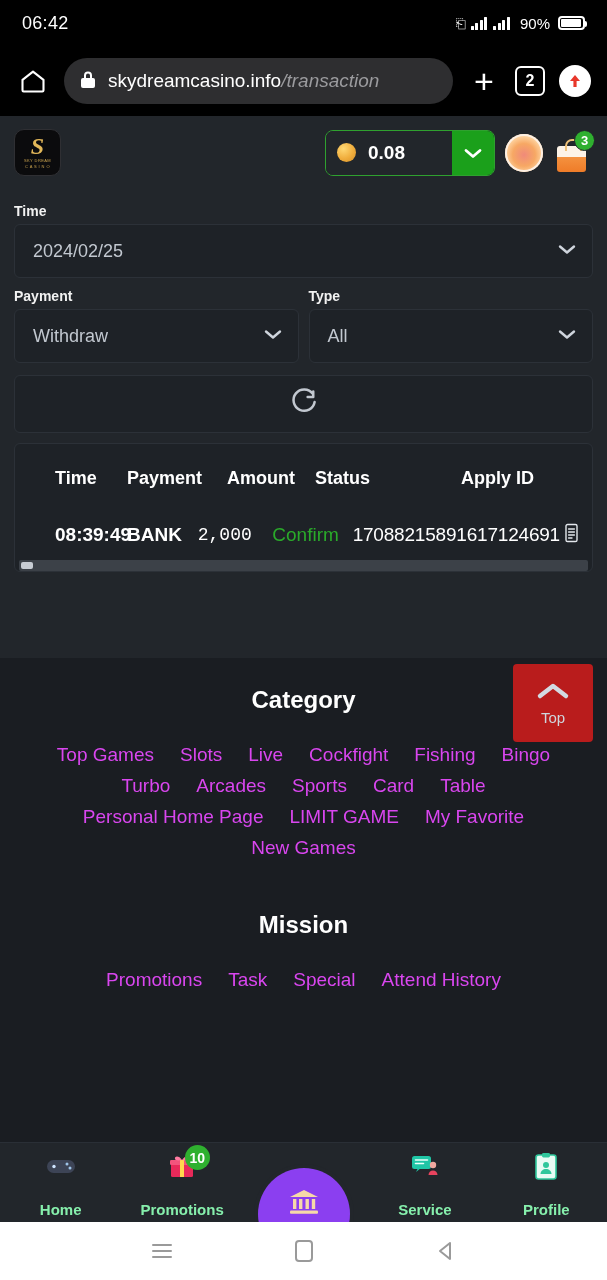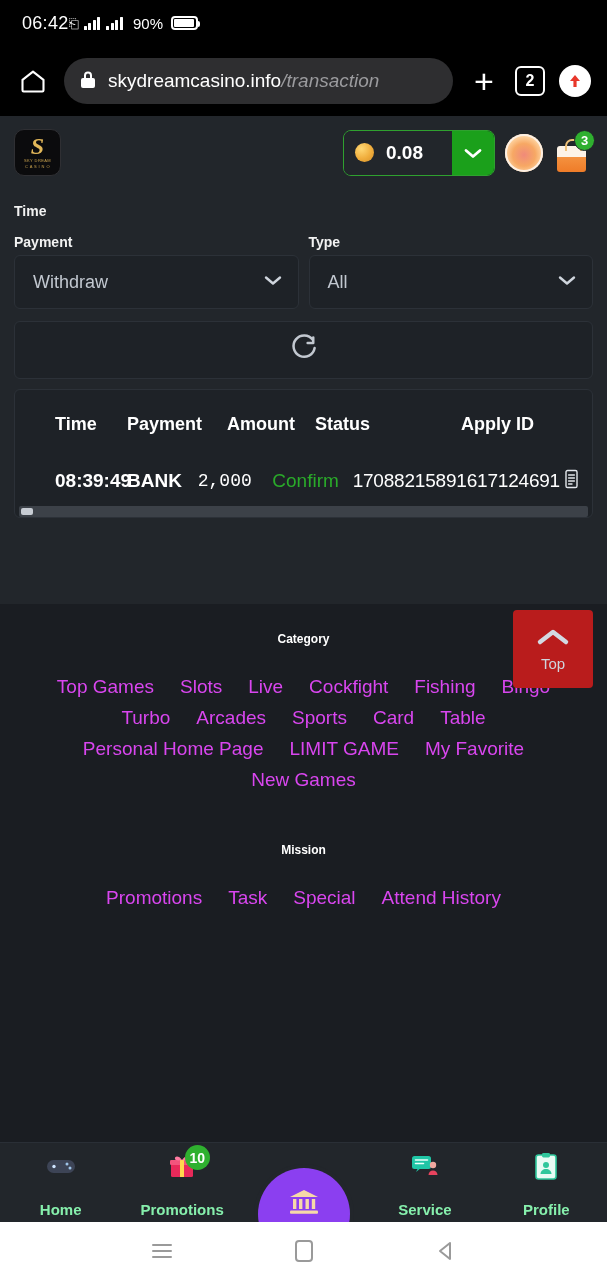--- a/index.html
+++ b/index.html
@@ -7,21 +7,21 @@
     width: 607px; height: 1280px;
     background: #000;
     font-family: "Liberation Sans", sans-serif;
     overflow: hidden;
   }
   .phone { position: relative; width: 607px; height: 1280px; background: #1a1d22; }
 
   
   .statusbar {
     height: 46px; background: #000; color: #fff;
-    display: flex; align-items: center; 
+    display: flex; align-items: center; justify-content: space-between;
     padding: 0 22px;
   }
   .sb-time { font-size: 18px; letter-spacing: .3px; }
   .sb-right { display: flex; align-items: center; gap: 6px; }
   .sb-glyph { font-size: 13px; color: #e8e8e8; letter-spacing: -1px; line-height: 1; }
   .sb-pct { font-size: 15px; color: #fff; margin: 0 2px 0 4px; }
   .battery {
     width: 27px; height: 14px; border: 2px solid #fff; border-radius: 4px;
     position: relative; display: inline-block;
   }
@@ -68,21 +68,21 @@
     background: #0b0b0d; border: 1px solid #2f2f33;
     display: flex; flex-direction: column; align-items: center; justify-content: center; gap: 1px;
     overflow: hidden;
   }
   .logo .s { font-family: "Liberation Serif", serif; font-size: 24px; font-weight: 700;
              color: #e3b85a; line-height: .85; font-style: italic; }
   .logo .lt { font-size: 4px; color: #c9a24e; letter-spacing: .4px; line-height: 1.25; text-align: center; }
   .hdr-spacer { flex: 1; }
   .balance {
     display: flex; align-items: stretch; height: 46px; border: 1px solid #2fa12f;
-    border-radius: 8px; overflow: hidden; flex: none;
+    border-radius: 8px; overflow: hidden; flex: none; gap: 18px;
   }
   .bal-left {
     background: #22262b; display: flex; align-items: center; gap: 12px;
     padding: 0 13px 0 11px; min-width: 108px;
   }
   .coin {
     width: 19px; height: 19px; border-radius: 50%; flex: none;
     background: radial-gradient(circle at 34% 30%, #ffd874 0%, #f0ad3c 55%, #d4902a 100%);
   }
   .bal-amt { color: #fff; font-size: 19px; font-weight: 700; }
@@ -153,21 +153,21 @@
   .td.c-id   { flex: 1; font-family: "Liberation Sans", sans-serif; letter-spacing: -.2px; }
   .copy-ic { width: 16px; flex: none; margin-left: 4px; }
   .hscroll {
     height: 11px; margin: 2px 2px 0; background: #3c4148; border-radius: 2px; position: relative;
   }
   .hscroll i { position: absolute; left: 2px; top: 2px; bottom: 2px; width: 12px; background: #c7ccd3; border-radius: 2px; display: block; }
   .gap { height: 86px; background: #22262b; }
 
   
   .footer { background: #1a1d22; padding: 28px 0 0; position: relative; }
-  .f-title { text-align: center; font-size: 12px; font-weight: 700; color: #fff; }
+  .f-title { text-align: center; font-size: 24px; font-weight: 700; color: #fff; }
   .f-links {
     display: flex; flex-wrap: wrap; justify-content: center;
     column-gap: 26px; row-gap: 9px; padding: 30px 34px 0;
   }
   .f-links a { font-size: 19px; color: #d946ef; text-decoration: none; }
   .mission-wrap { padding-top: 52px; }
   .topbtn {
     position: absolute; right: 14px; top: 6px; width: 80px; height: 78px;
     background: #b91c1c; border-radius: 4px;
     display: flex; flex-direction: column; align-items: center; justify-content: center; gap: 4px;
@@ -284,20 +284,28 @@
       <span class="bag"></span>
       <span class="badge">3</span>
     </div>
   </div>
 
   <div class="content">
 
     <div class="row2">
       <div class="col">
         <div class="fld-label">Time</div>
+        <div class="select">
+          <span class="val">2024/02/25</span>
+          <span class="caret-d">
+            <svg width="22" height="14" viewBox="0 0 22 14" fill="none" stroke="#cfd5dd" stroke-width="2.4" stroke-linecap="round" stroke-linejoin="round">
+                <path d="M4 4.5l7 6 7-6"></path>
+              </svg>
+          </span>
+        </div>
       </div>
     </div>
 
     <div class="row2 row-mid">
       <div class="col">
         <div class="fld-label">Payment</div>
         <div class="select">
           <span class="val">Withdraw</span>
           <span class="caret-d">
             <svg width="22" height="14" viewBox="0 0 22 14" fill="none" stroke="#cfd5dd" stroke-width="2.4" stroke-linecap="round" stroke-linejoin="round">

